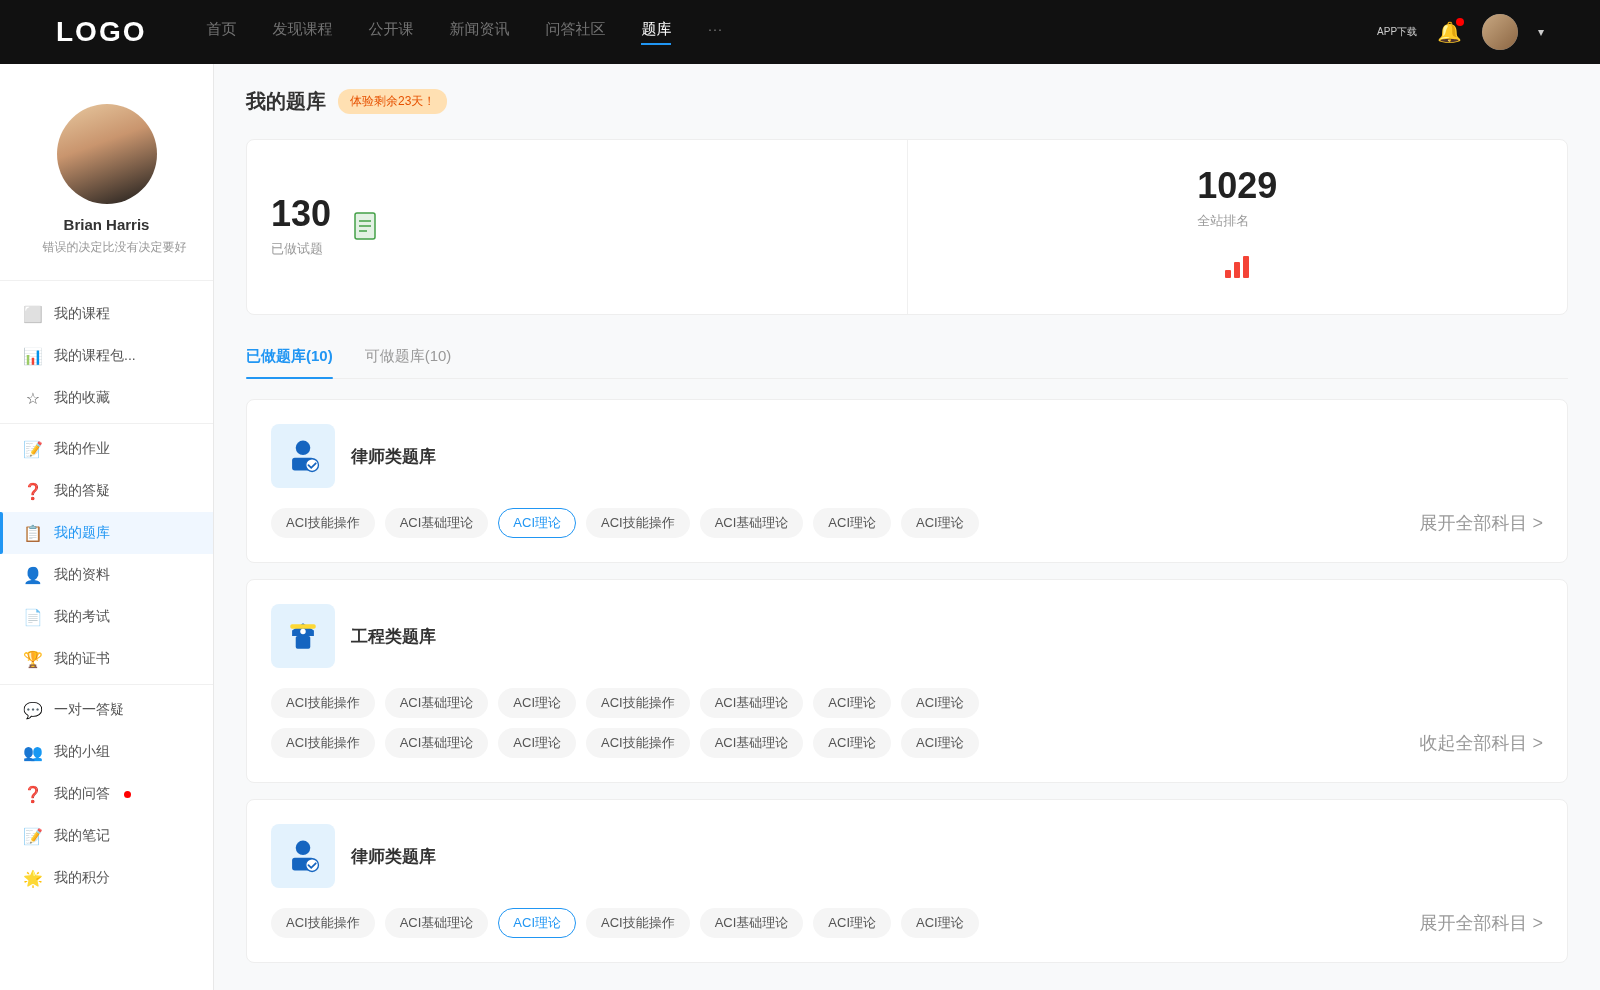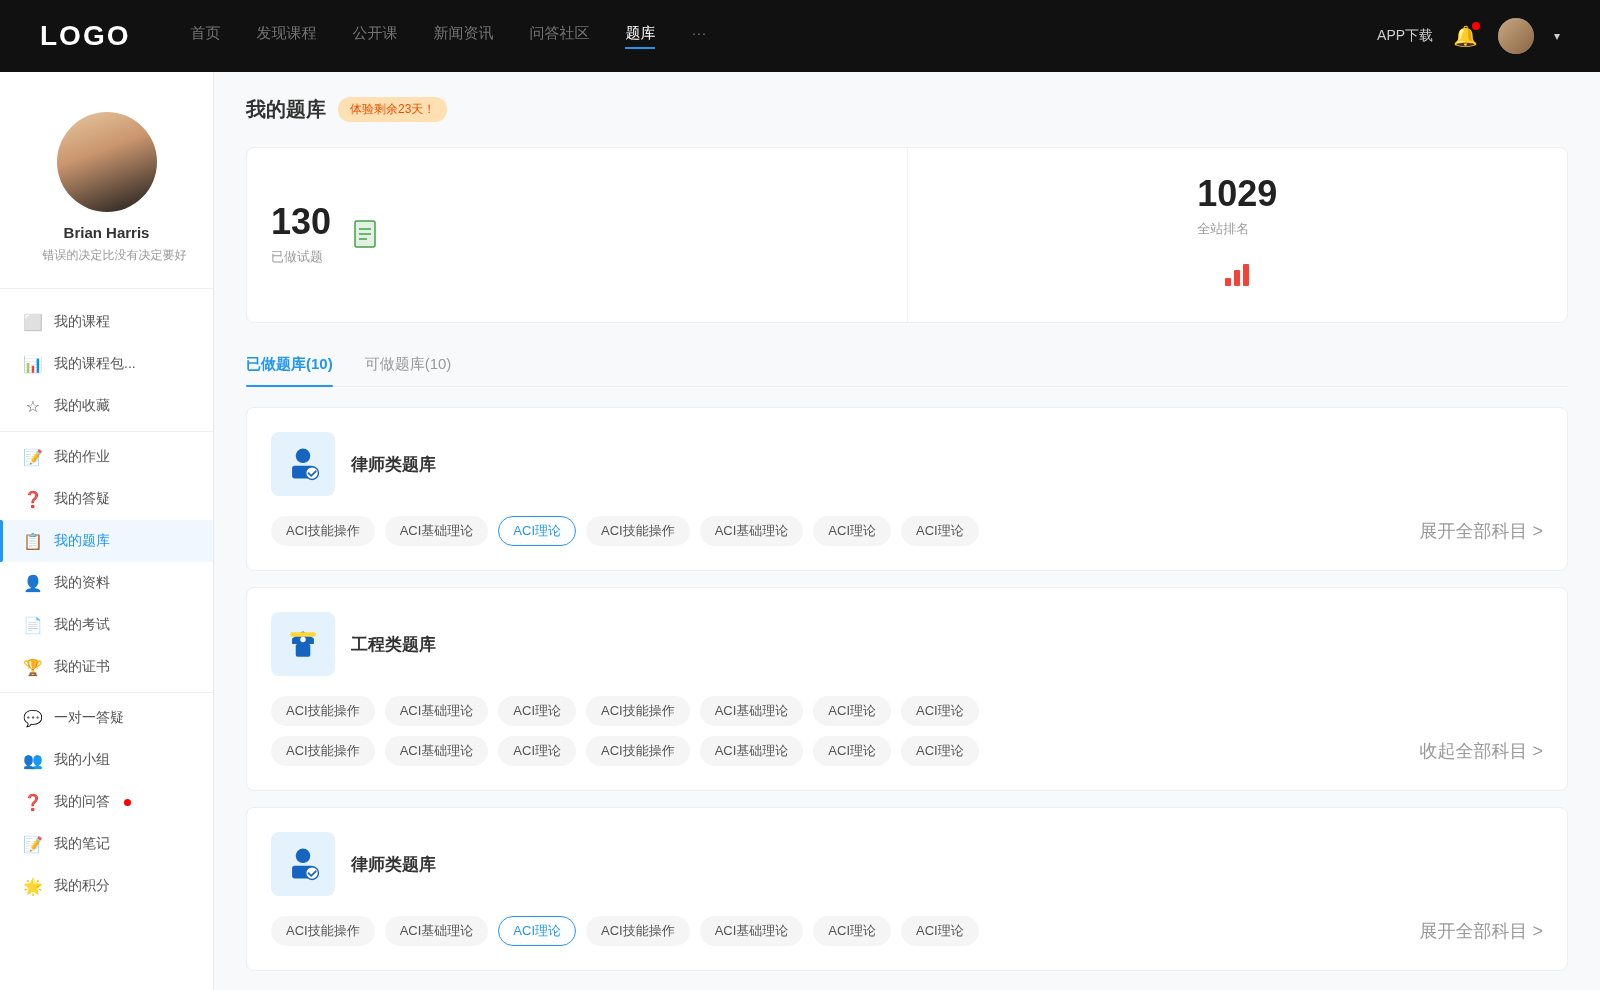--- a/index.html
+++ b/index.html
@@ -1,25 +1,25 @@
 <!DOCTYPE html>
 <html><head>
   <meta charset="utf-8">
   <style>
     * { box-sizing: border-box; margin: 0; padding: 0; }
     body { font-family: -apple-system, BlinkMacSystemFont, 'PingFang SC', 'Microsoft YaHei', sans-serif; background: #f0f2f5; min-height: 990px; }
 
     
-    .nav { background: #111; height: 72px; display: flex; align-items: center; padding: 0 40px; position: relative; }
+    .nav { background: #111; height: 64px; display: flex; align-items: center; padding: 0 56px; position: relative; }
     .nav-logo { color: #fff; font-size: 28px; font-weight: 700; letter-spacing: 2px; margin-right: 60px; }
     .nav-links { display: flex; gap: 36px; flex: 1; }
     .nav-link { color: #737373; font-size: 15px; cursor: pointer; text-decoration: none; }
     .nav-link.active { color: #fff; border-bottom: 2px solid #2196F3; padding-bottom: 4px; }
     .nav-right { display: flex; align-items: center; gap: 20px; margin-left: auto; }
-    .nav-app { color: #ccc; font-size: 14px; cursor: pointer; }
+    .nav-app { color: #ccc; font-size: 10px; cursor: pointer; }
     .nav-bell { position: relative; cursor: pointer; }
     .bell-icon { color: #fff; font-size: 20px; }
     .bell-dot { width: 8px; height: 8px; background: red; border-radius: 50%; position: absolute; top: -2px; right: -2px; }
     .nav-avatar { width: 36px; height: 36px; border-radius: 50%; background: #888; overflow: hidden; display: flex; align-items: center; justify-content: center; }
     .nav-avatar-img { width: 36px; height: 36px; border-radius: 50%; background: linear-gradient(135deg, #c8a882, #8b6542); }
     .nav-chevron { color: #ccc; font-size: 12px; cursor: pointer; }
 
     
     .layout { display: flex; min-height: 926px; }
 

